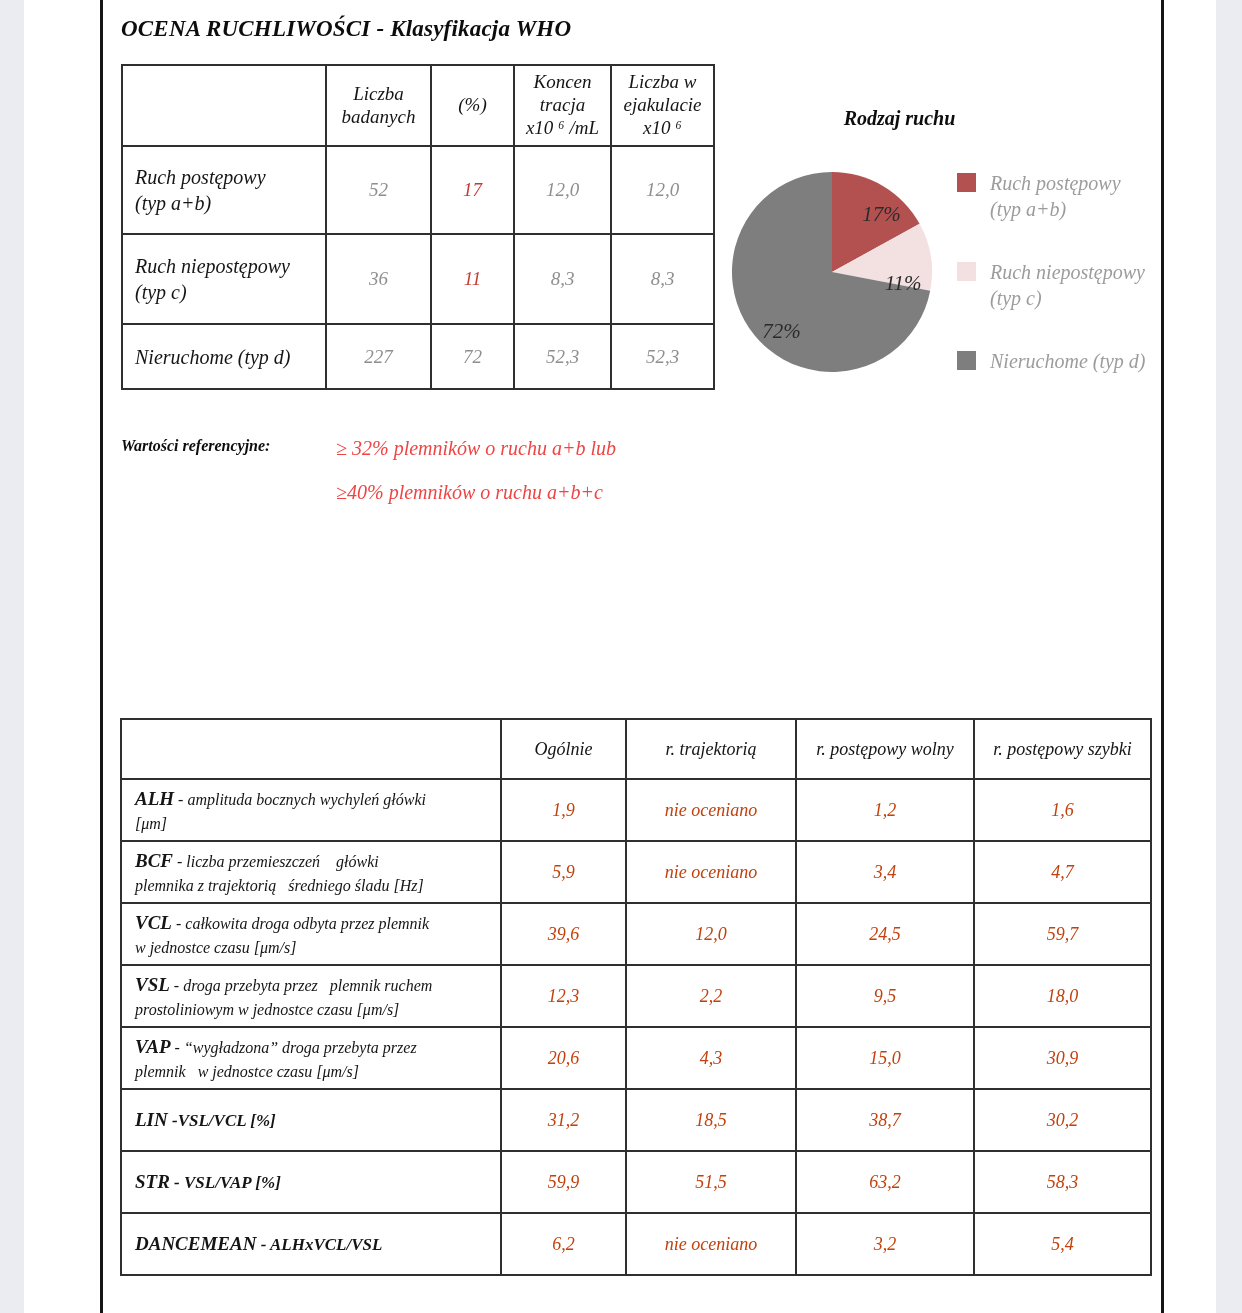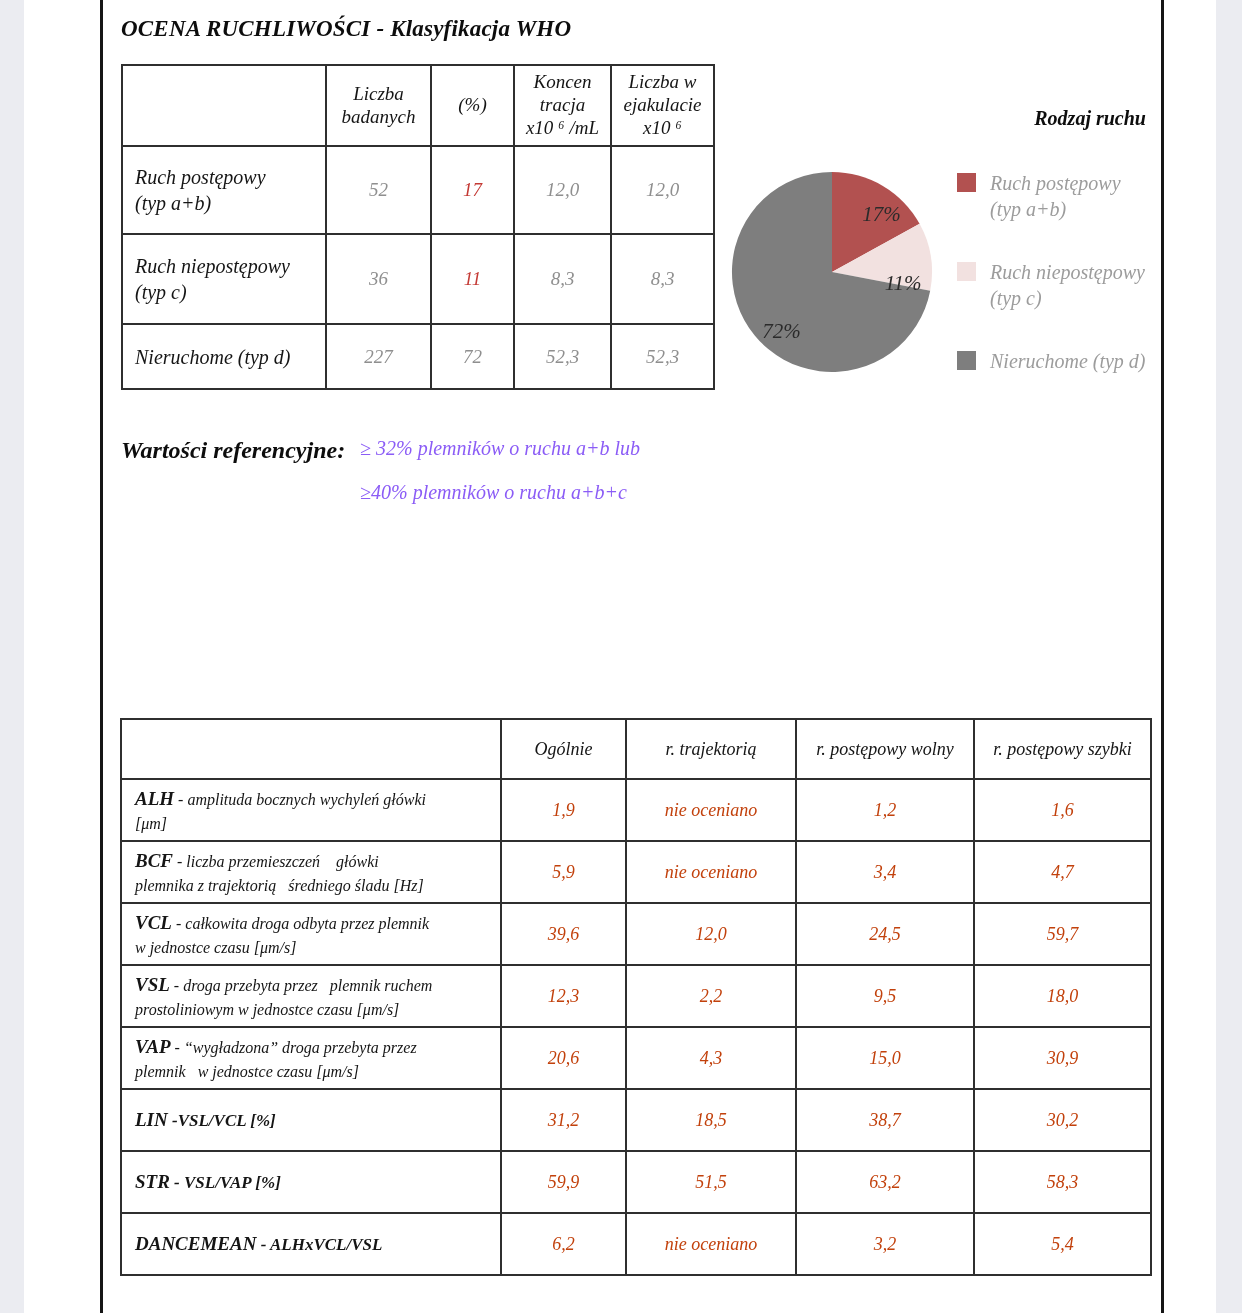--- a/index.html
+++ b/index.html
@@ -23,34 +23,34 @@
   
   .motility { left:121px; top:64px; width:592px; }
   .motility th { height:81px; font-weight:normal; font-style:italic; font-size:19px;
                  text-align:center; white-space:pre-line; line-height:1.2; color:#151515; }
   .motility td.lbl { text-align:left; padding-left:12px; font-style:italic; font-size:20px;
                      white-space:pre-line; line-height:1.3; color:#151515; }
   .motility td.val { text-align:center; font-style:italic; font-size:19px; color:#8f8f8f; }
   .motility td.val.red { color:#c43a35; }
 
   
-  .chart-title { position:absolute; left:791px; top:107px; width:355px; text-align:right;
+  .chart-title { position:absolute; left:722px; top:107px; width:355px; text-align:center;
                  font-weight:bold; font-style:italic; font-size:20px; color:#0d0d0d; }
   #pie-svg { position:absolute; left:727px; top:167px; }
   .pie-label { font-family:"Liberation Serif", serif; font-style:italic; font-size:21px;
                fill:#2b2b2b; text-anchor:middle; }
   .legend { position:absolute; left:957px; top:170px; display:flex; flex-direction:column; gap:37px; }
   .legend-item { display:flex; align-items:flex-start; gap:14px; }
   .swatch { width:19px; height:19px; flex:0 0 19px; margin-top:3px; }
   .legend-label { font-style:italic; font-size:20px; color:#9c9c9c; line-height:1.3; white-space:pre-line; }
 
   
   .ref-label { position:absolute; left:121px; top:437px; font-weight:bold; font-style:italic;
-               font-size:24px; color:#0d0d0d; }
-  .ref-line  { position:absolute; left:360px; font-style:italic; font-size:20px; color:#8b5cf6; }
+               font-size:16px; color:#0d0d0d; }
+  .ref-line  { position:absolute; left:336px; font-style:italic; font-size:20px; color:#ef4444; }
   .ref-line.l1 { top:437px; }
   .ref-line.l2 { top:481px; }
 
   
   .casa { left:120px; top:718px; width:1030px; }
   .casa th { height:60px; font-weight:normal; font-style:italic; font-size:18px;
              text-align:center; color:#151515;border-radius:25px; }
   .casa td.lbl { text-align:left; padding-left:13px; padding-right:6px; font-style:italic;
                  font-size:16px; color:#151515; white-space:pre-wrap; line-height:1.45; }
   .casa .abbr { font-weight:bold; font-size:19px; font-style:italic; }

